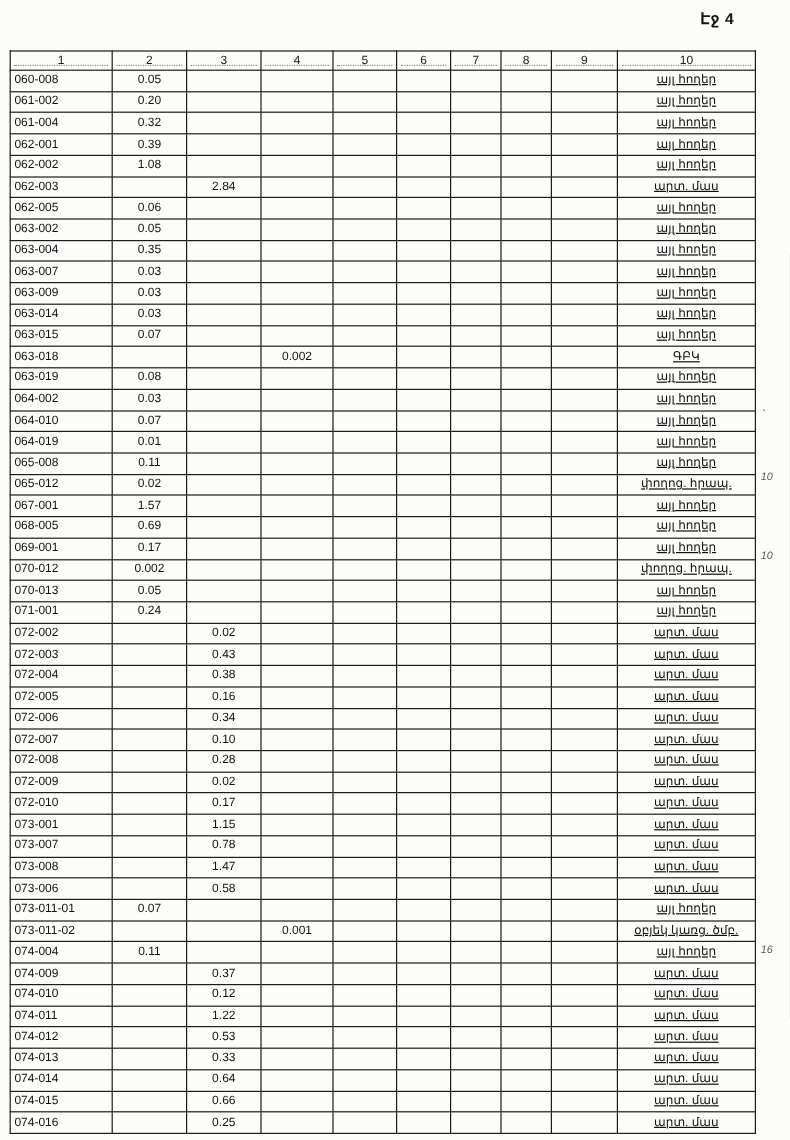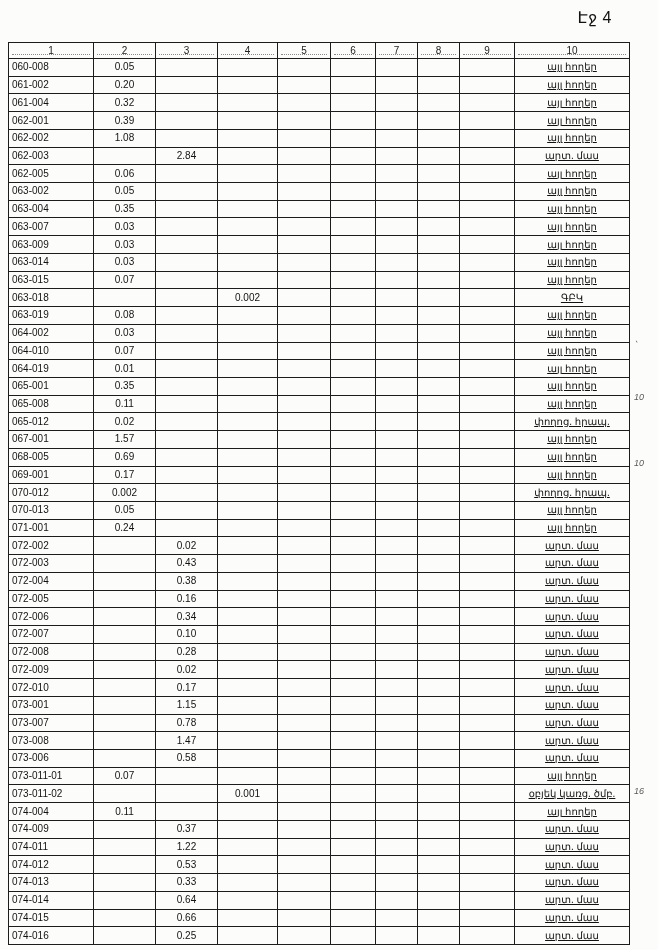--- a/index.html
+++ b/index.html
@@ -8,22 +8,22 @@
     width:658px;height:950px;
     background:#fcfcfa;
     font-family:"Liberation Sans",sans-serif;
     color:#121212;
     overflow:hidden;
     box-sizing:border-box;
   }
   .page-label{
     position:absolute;
     top:8px;right:46px;
-    font-size:16px;
-    font-weight:normal;
+    font-size:13px;
+    font-weight:bold;
     letter-spacing:0.5px;
   }
   table.land-table{
     position:absolute;
     left:8px;top:42px;
     width:621px;height:903px;
     border-collapse:collapse;
     table-layout:fixed;
   }
   .land-table td,.land-table th{
@@ -309,32 +309,20 @@
           <td class="col3"></td>
           <td class="col4"></td>
           <td class="col5"></td>
           <td class="col6"></td>
           <td class="col7"></td>
           <td class="col8"></td>
           <td class="col9"></td>
           <td class="col10">այլ հողեր</td>
         </tr>
         <tr>
-          <td class="col1">065-001</td>
-          <td class="col2">0.35</td>
-          <td class="col3"></td>
-          <td class="col4"></td>
-          <td class="col5"></td>
-          <td class="col6"></td>
-          <td class="col7"></td>
-          <td class="col8"></td>
-          <td class="col9"></td>
-          <td class="col10">այլ հողեր</td>
-        </tr>
-        <tr>
           <td class="col1">065-008</td>
           <td class="col2">0.11</td>
           <td class="col3"></td>
           <td class="col4"></td>
           <td class="col5"></td>
           <td class="col6"></td>
           <td class="col7"></td>
           <td class="col8"></td>
           <td class="col9"></td>
           <td class="col10">այլ հողեր</td>
@@ -612,20 +600,32 @@
           <td class="col6"></td>
           <td class="col7"></td>
           <td class="col8"></td>
           <td class="col9"></td>
           <td class="col10">այլ հողեր</td>
         </tr>
         <tr>
           <td class="col1">074-009</td>
           <td class="col2"></td>
           <td class="col3">0.37</td>
+          <td class="col4"></td>
+          <td class="col5"></td>
+          <td class="col6"></td>
+          <td class="col7"></td>
+          <td class="col8"></td>
+          <td class="col9"></td>
+          <td class="col10">արտ. մաս</td>
+        </tr>
+        <tr>
+          <td class="col1">074-010</td>
+          <td class="col2"></td>
+          <td class="col3">0.12</td>
           <td class="col4"></td>
           <td class="col5"></td>
           <td class="col6"></td>
           <td class="col7"></td>
           <td class="col8"></td>
           <td class="col9"></td>
           <td class="col10">արտ. մաս</td>
         </tr>
         <tr>
           <td class="col1">074-011</td>

